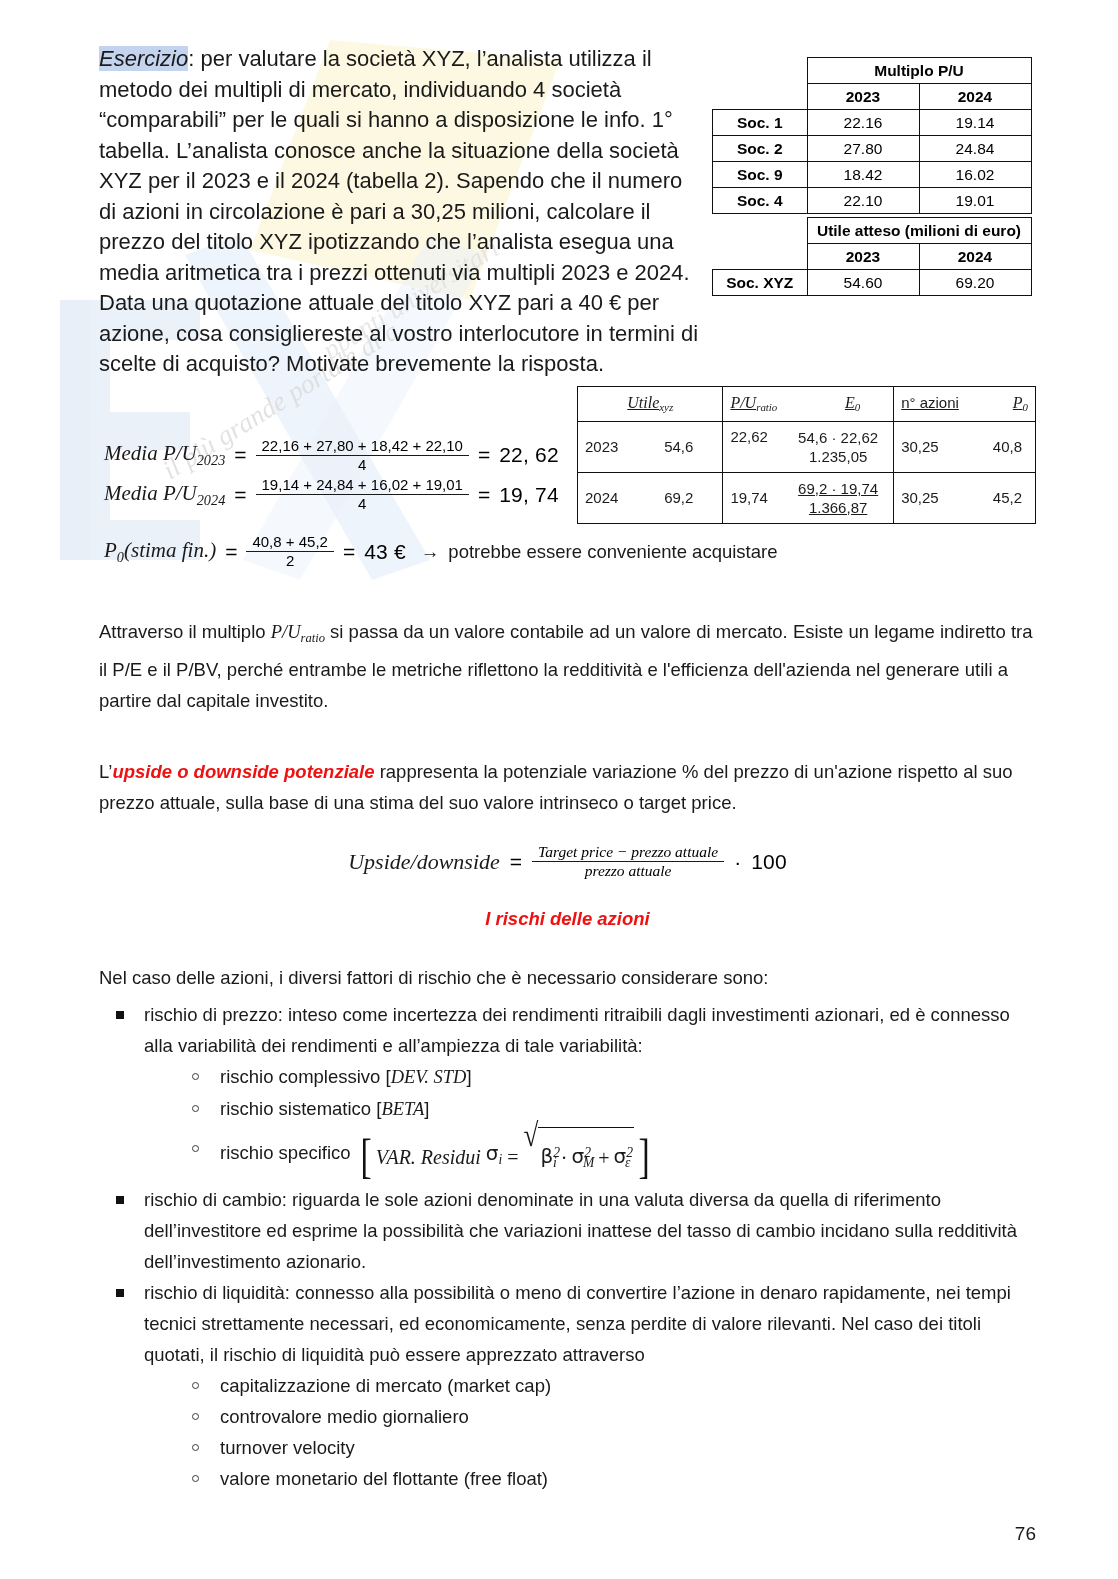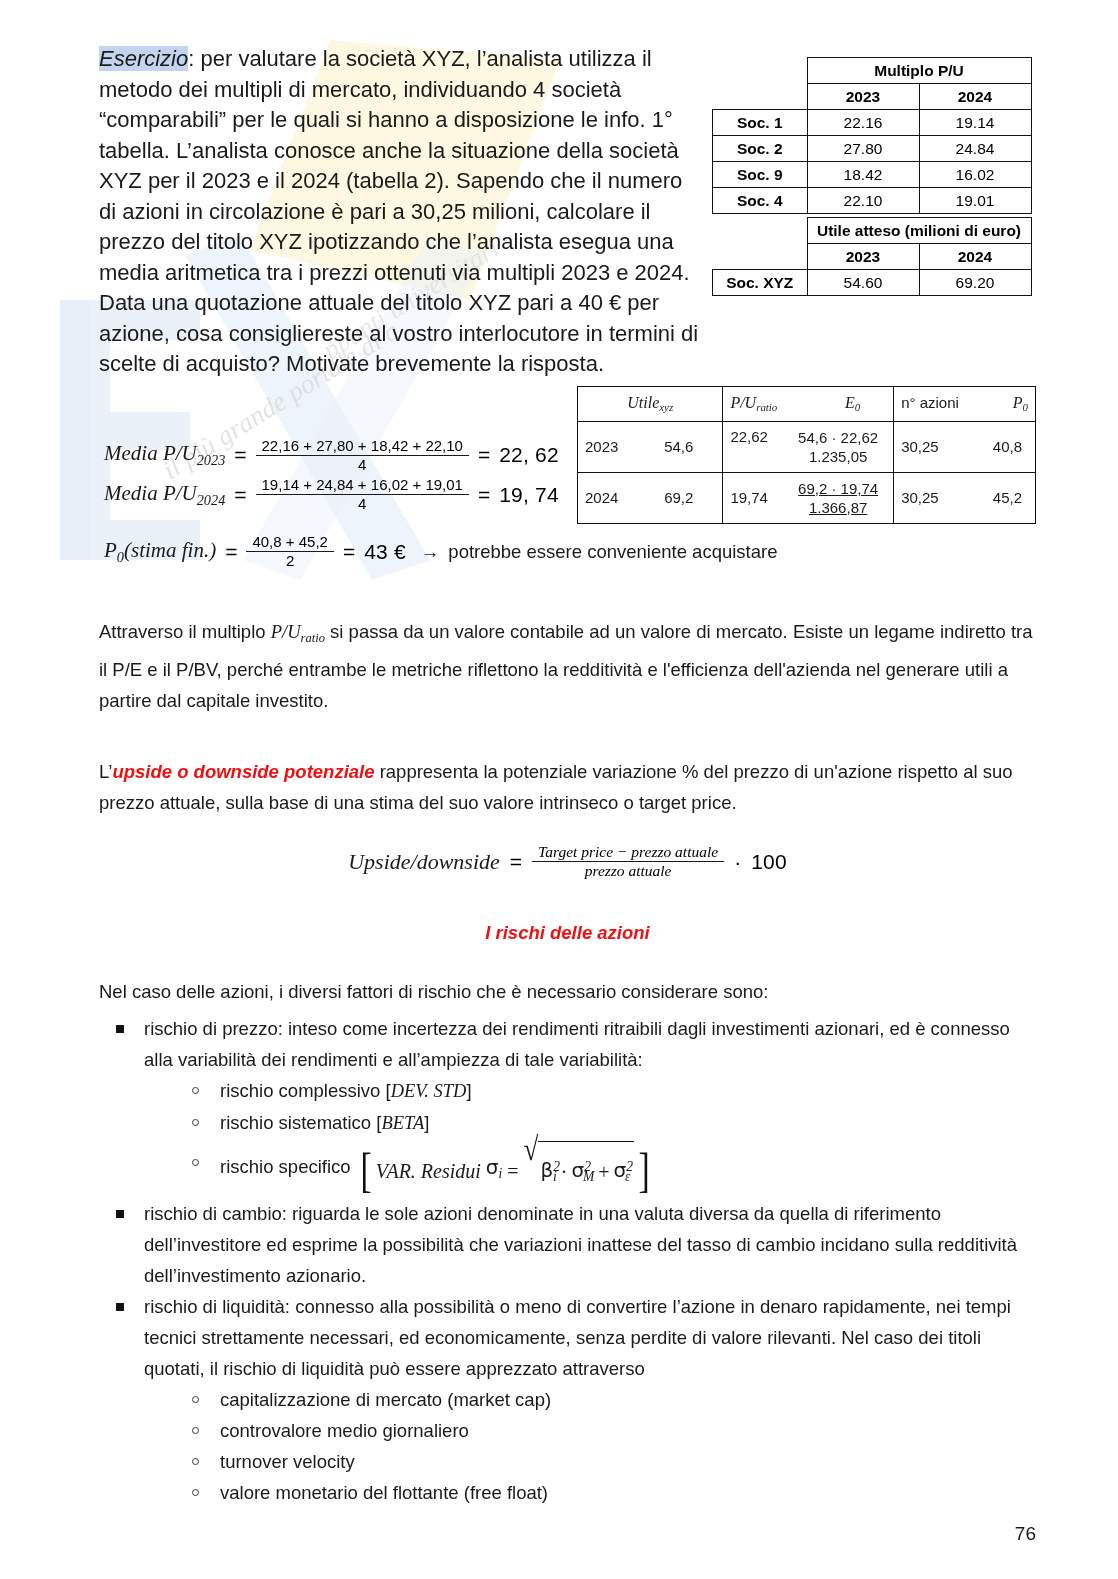--- a/index.html
+++ b/index.html
@@ -119,20 +119,21 @@
     background: #fff;
   }
   table.hand .hh {
     text-align: center;
     font-style: italic;
     font-family: "Liberation Serif", serif;
     font-size: 16px;
     height: 28px;
     padding-top: 3px;
     padding-bottom: 3px;
+    text-decoration: underline;
   }
   .cell-2col {
     display: flex;
     justify-content: space-between;
     align-items: baseline;
   }
   .e0cell {
     text-align: center;
     line-height: 19px;
   }
@@ -188,21 +189,21 @@
 
   .centered-formula {
     display: flex;
     justify-content: center;
     align-items: center;
     gap: 10px;
     margin: 26px 0 0 0;
   }
   .section-title {
     text-align: center;
-    margin: 42px 0 0 0;
+    margin: 28px 0 0 0;
     font-size: 18.5px;
   }
 
   
   ul.lv1 {
     list-style: none;
     margin: 0;
     padding: 0 0 0 14px;
   }
   ul.lv1 > li {

